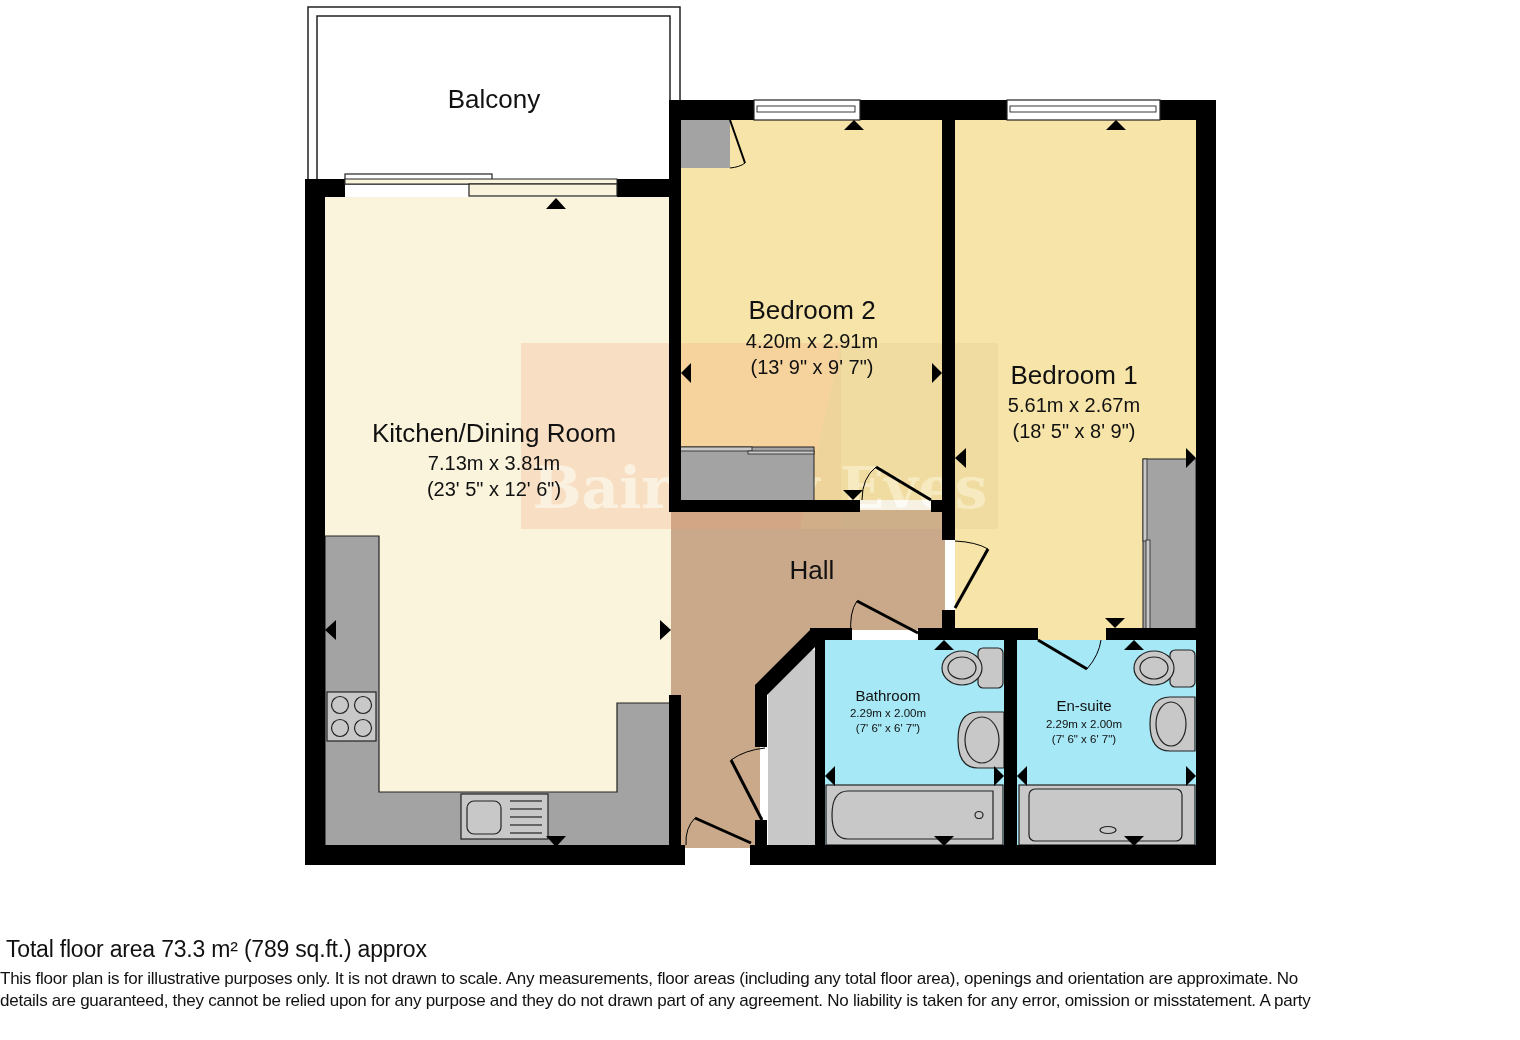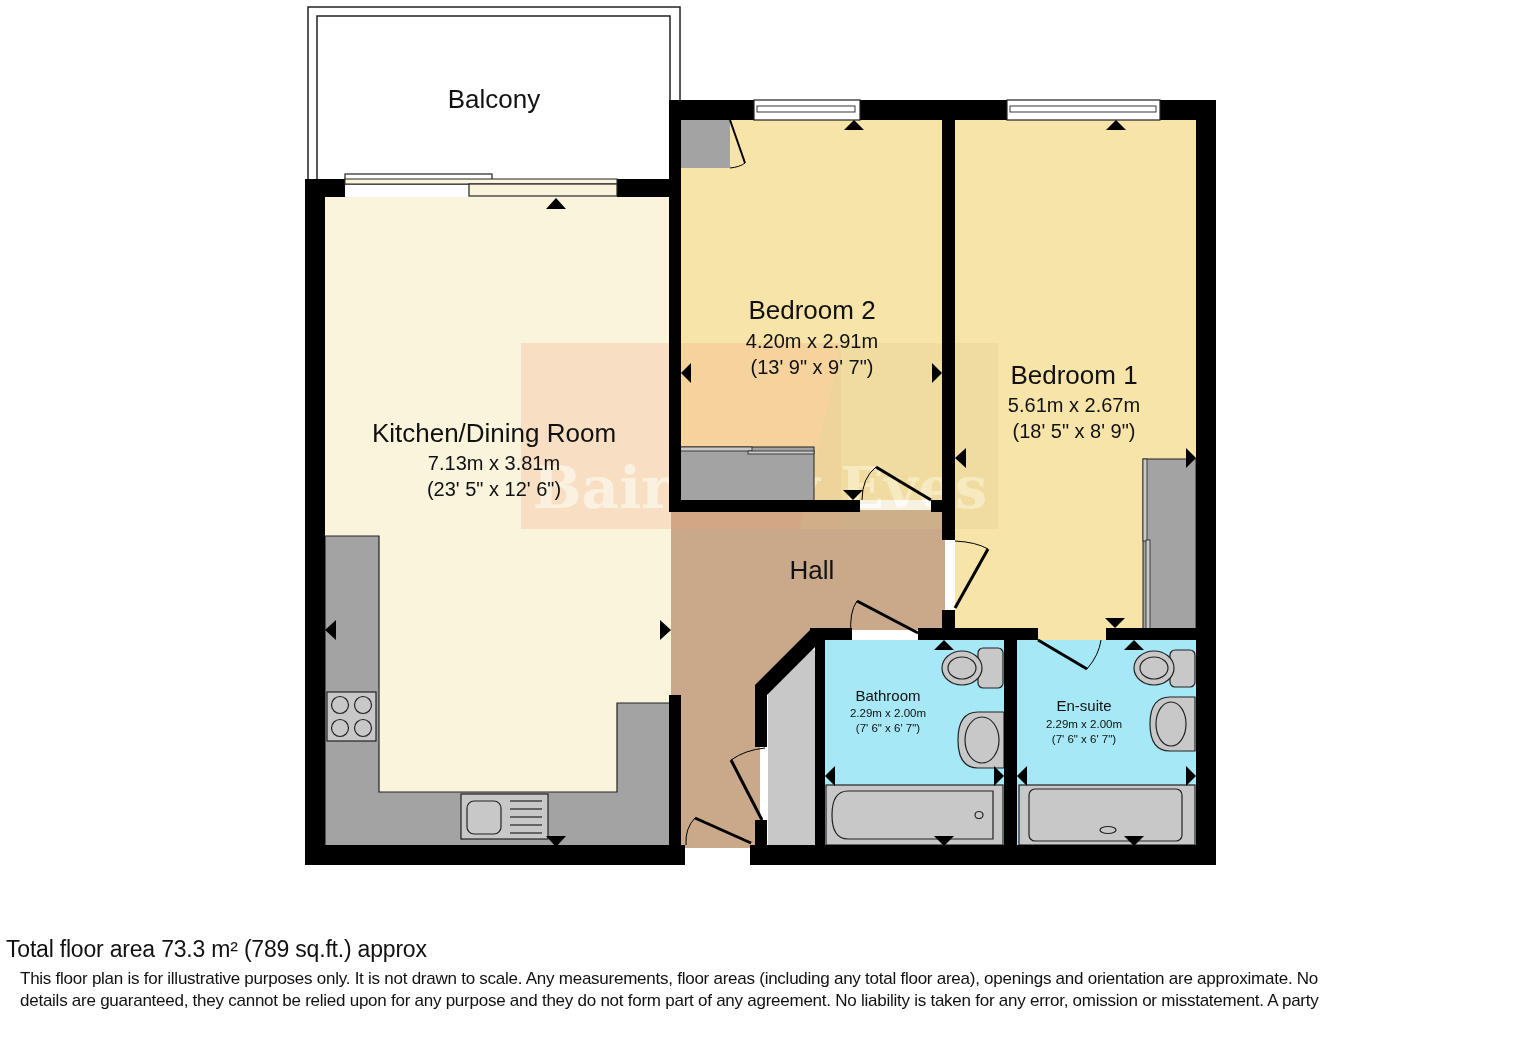--- a/index.html
+++ b/index.html
@@ -1,21 +1,21 @@
 <!DOCTYPE html>
 <html><head>
 <meta charset="utf-8">
 <style>
   html, body { margin: 0; padding: 0; background: #ffffff; }
   body { width: 1520px; height: 1040px; position: relative; overflow: hidden; font-family: "Liberation Sans", sans-serif; }
   #plan { position: absolute; left: 0; top: 0; width: 1520px; height: 880px; }
   .lbl { font-family: "Liberation Sans", sans-serif; fill: #111; }
   .footer { position: absolute; left: 0; top: 936px; width: 1520px; }
   .total-area { position: absolute; left: 6px; top: 0px; font-size: 23px; color: #111; font-family: "Liberation Sans", sans-serif; white-space: nowrap; letter-spacing: -0.2px; }
-  .disclaimer { position: absolute; left: 0; top: 32px; width: 1260px; text-align: right; font-size: 17px; line-height: 22px; color: #111; font-family: "Liberation Sans", sans-serif; letter-spacing: -0.25px; margin-left: 20px; }
+  .disclaimer { position: absolute; left: 0; top: 32px; width: 1260px; text-align: right; font-size: 17px; line-height: 22px; color: #111; font-family: "Liberation Sans", sans-serif; letter-spacing: -0.25px; }
   .disclaimer span { display: block; white-space: nowrap; }
 </style>
 </head>
 <body>
 
 <svg id="plan" viewBox="0 0 1520 880" xmlns="http://www.w3.org/2000/svg">
 
   <g>
     <rect x="308" y="7" width="372" height="175" fill="#ffffff" stroke="#222" stroke-width="1.5"></rect>
     <rect x="317" y="16" width="353" height="166" fill="#ffffff" stroke="#222" stroke-width="1.5"></rect>
@@ -267,15 +267,15 @@
     <text class="lbl" x="1084" y="711" font-size="15" text-anchor="middle">En-suite</text>
     <text class="lbl" x="1084" y="728" font-size="11.5" text-anchor="middle">2.29m x 2.00m</text>
     <text class="lbl" x="1084" y="743" font-size="11.5" text-anchor="middle">(7' 6" x 6' 7")</text>
   </g>
 </svg>
 
 <div class="footer">
   <div class="total-area">Total floor area 73.3 m² (789 sq.ft.) approx</div>
   <div class="disclaimer">
     <span>This floor plan is for illustrative purposes only. It is not drawn to scale. Any measurements, floor areas (including any total floor area), openings and orientation are approximate. No</span>
-    <span>details are guaranteed, they cannot be relied upon for any purpose and they do not form part of any agreement. No liability is taken for any error, omission or misstatement. A party</span>
+    <span>details are guaranteed, they cannot be relied upon for any purpose and they do not drawn part of any agreement. No liability is taken for any error, omission or misstatement. A party</span>
   </div>
 </div>
 
 </body></html>

